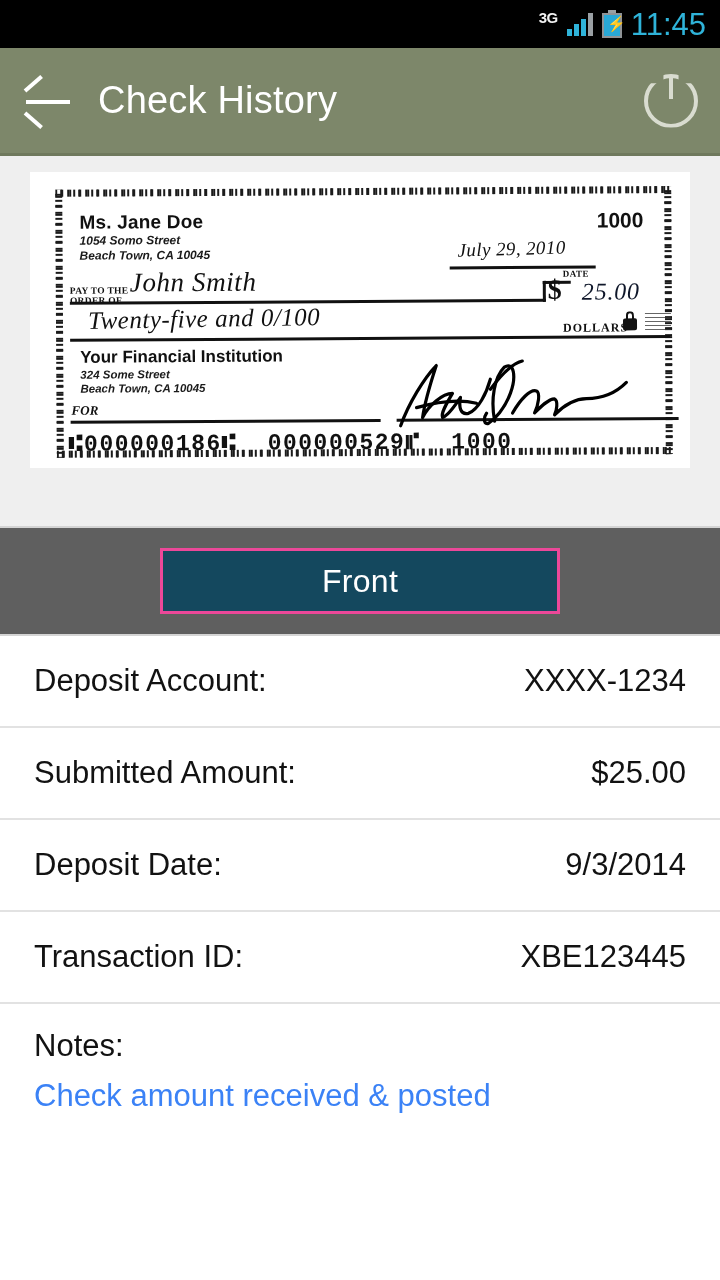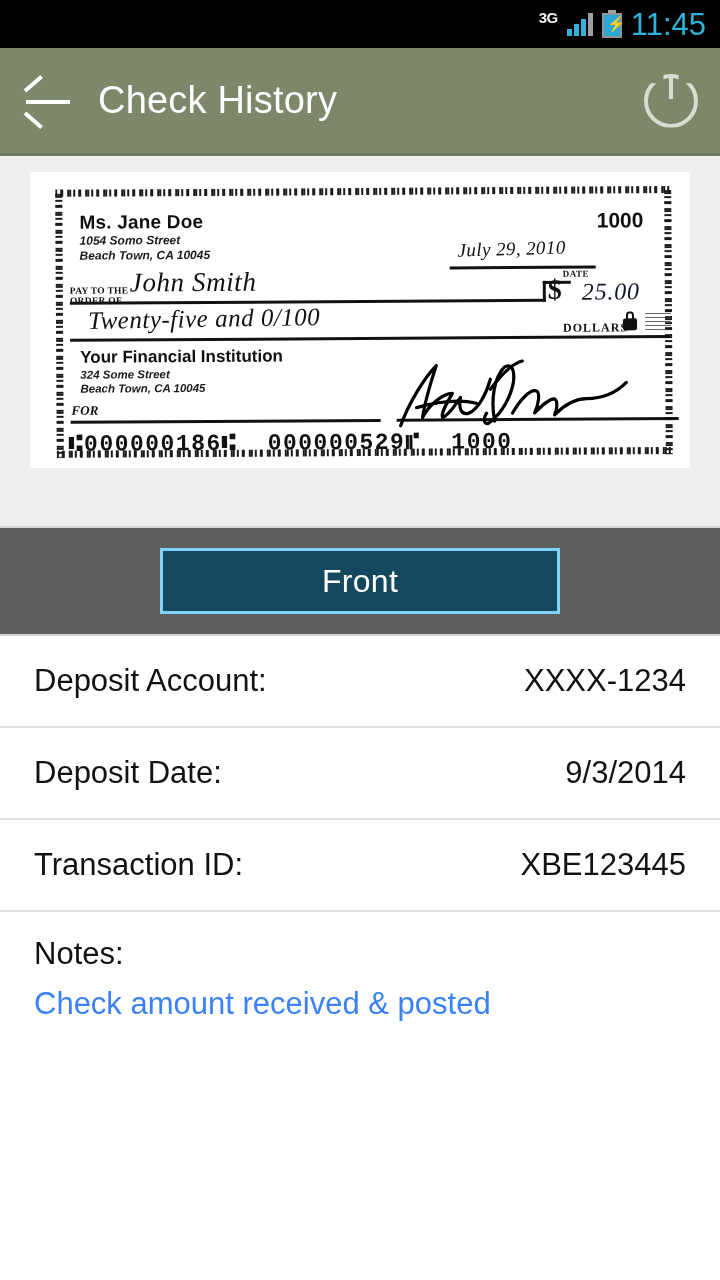--- a/index.html
+++ b/index.html
@@ -141,21 +141,21 @@
   .micr { position:absolute; left:30px; top:248px; font-size:23px;
           font-family:"Liberation Mono", monospace; font-weight:bold; color:#111;
           letter-spacing:1.5px; white-space:pre; }
 
   
   .toggle-band {
     background:#5f5f5f; height:110px;
     display:flex; align-items:center; justify-content:center;
     border-top:2px solid #d4d4d4; border-bottom:2px solid #d4d4d4;
   }
-  .toggle { display:flex; border:3px solid #7dd3fc; height:66px; width:400px; }
+  .toggle { display:flex; border:3px solid #ec4899; height:66px; width:400px; }
   .toggle .seg {
     flex:1 1 50%; display:flex; align-items:center; justify-content:center;
     color:#ffffff; font-size:32px; cursor:pointer; letter-spacing:0.3px;
   }
   .toggle .seg.active { background:#14485e; }
   .toggle .seg.inactive { background:#5e5e5e; border-left:3px solid #ffffff; }
 
   
   .details { background:#ffffff; }
   .row {
@@ -268,20 +268,24 @@
       <div class="seg active">Front</div>
     </div>
   </div>
 
   <div class="details">
     <div class="row">
       <span class="label">Deposit Account:</span>
       <span class="value">XXXX-1234</span>
     </div>
     <div class="row">
+      <span class="label">Submitted Amount:</span>
+      <span class="value">$25.00</span>
+    </div>
+    <div class="row">
       <span class="label">Deposit Date:</span>
       <span class="value">9/3/2014</span>
     </div>
     <div class="row">
       <span class="label">Transaction ID:</span>
       <span class="value">XBE123445</span>
     </div>
   </div>
 
   <div class="notes">

